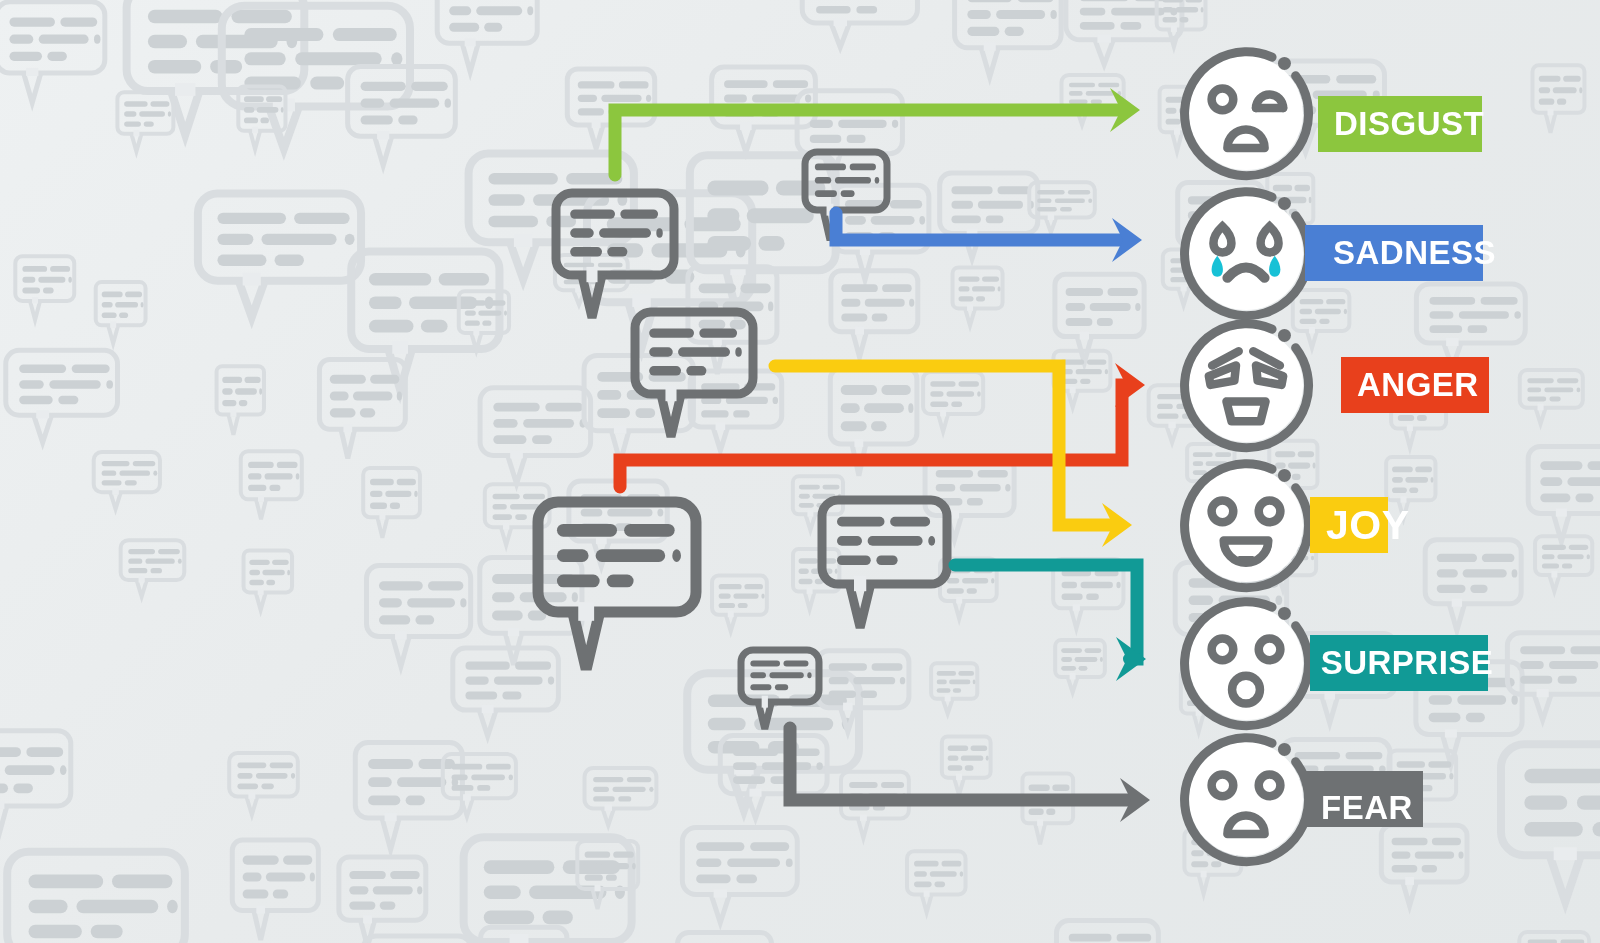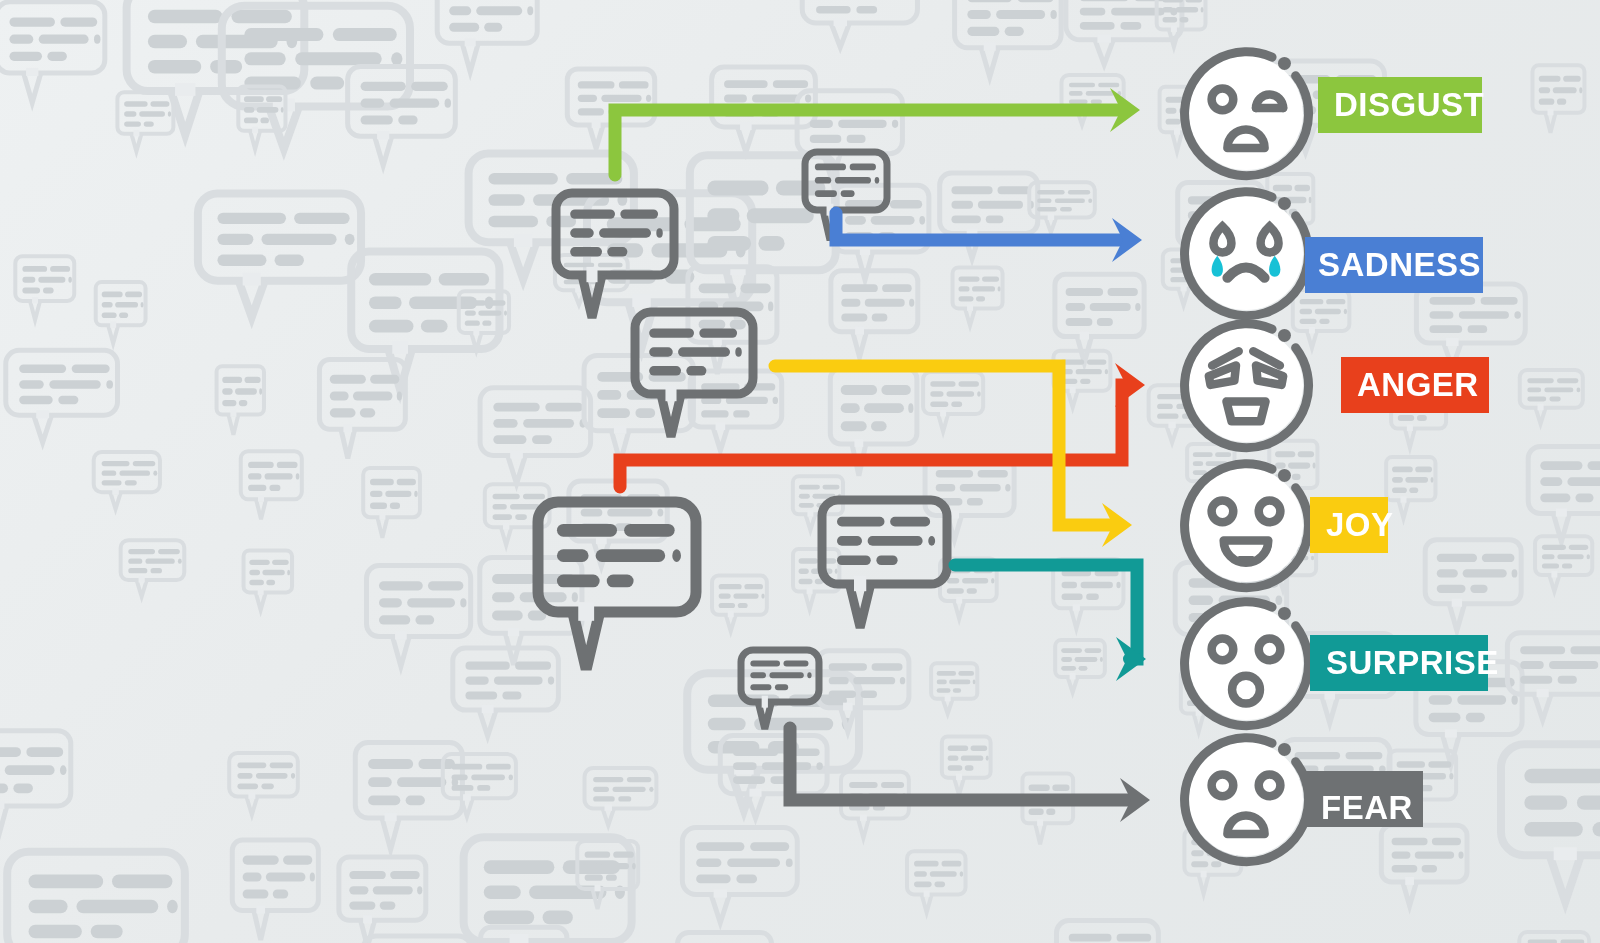--- a/index.html
+++ b/index.html
@@ -1616,33 +1616,33 @@
         <circle cx="1246" cy="799" r="57" fill="#ffffff"></circle>
         <path d="M 1272.04 743.2 A 62 62 0 1 0 1295.6 761.8" fill="none" stroke="#6E7173" stroke-width="9" stroke-linecap="round"></path>
         <circle cx="1284.44" cy="749.4" r="6.5" fill="#6E7173"></circle>
         <circle cx="1222.44" cy="785.36" r="10.85" fill="none" stroke="#6E7173" stroke-width="8.5"></circle>
         <circle cx="1269.56" cy="785.36" r="10.85" fill="none" stroke="#6E7173" stroke-width="8.5"></circle>
         <path d="M1227.4 834.03 A 18.599999999999998 18.599999999999998 0 0 1 1264.6 834.03 Z" fill="none" stroke="#6E7173" stroke-width="8.5" stroke-linejoin="round"></path>
       </g>
     </svg>
 
   <div id="labels">
-      <div class="lblbox" style="left: 1318px; top: 77px; width: 164px; height: 56px; background: rgb(140, 198, 62); padding-left: 16px;">
+      <div class="lblbox" style="left: 1318px; top: 96px; width: 164px; height: 56px; background: rgb(140, 198, 62); padding-left: 16px;">
         <span class="lbltext" style="font-size: 33px;">DISGUST</span>
       </div>
-      <div class="lblbox" style="left: 1305px; top: 237px; width: 178px; height: 56px; background: rgb(74, 127, 212); padding-left: 13px;">
+      <div class="lblbox" style="left: 1305px; top: 225px; width: 178px; height: 56px; background: rgb(74, 127, 212); padding-left: 28px;">
         <span class="lbltext" style="font-size: 33px;">SADNESS</span>
       </div>
       <div class="lblbox" style="left: 1305px; top: 357px; width: 148px; height: 56px; background: rgb(232, 64, 28); padding-left: 16px; margin-left: 36px;">
         <span class="lbltext" style="font-size: 33px;">ANGER</span>
       </div>
       <div class="lblbox" style="left: 1310px; top: 497px; width: 78px; height: 56px; background: rgb(250, 204, 16); padding-left: 16px;">
-        <span class="lbltext" style="font-size: 33px;">JOY</span>
+        <span class="lbltext" style="font-size: 41px;">JOY</span>
       </div>
-      <div class="lblbox" style="left: 1310px; top: 635px; width: 178px; height: 56px; background: rgb(17, 154, 150); padding-left: 16px;">
+      <div class="lblbox" style="left: 1310px; top: 635px; width: 178px; height: 56px; background: rgb(17, 154, 150); padding-left: 16px; justify-content: center;">
         <span class="lbltext" style="font-size: 33px;">SURPRISE</span>
       </div>
       <div class="lblbox" style="left: 1305px; top: 771px; width: 118px; height: 56px; background: rgb(110, 113, 115); padding-left: 16px; align-items: flex-end;">
         <span class="lbltext" style="font-size: 33px;">FEAR</span>
       </div>
     </div>
 
 </div>
 
 </body></html>

